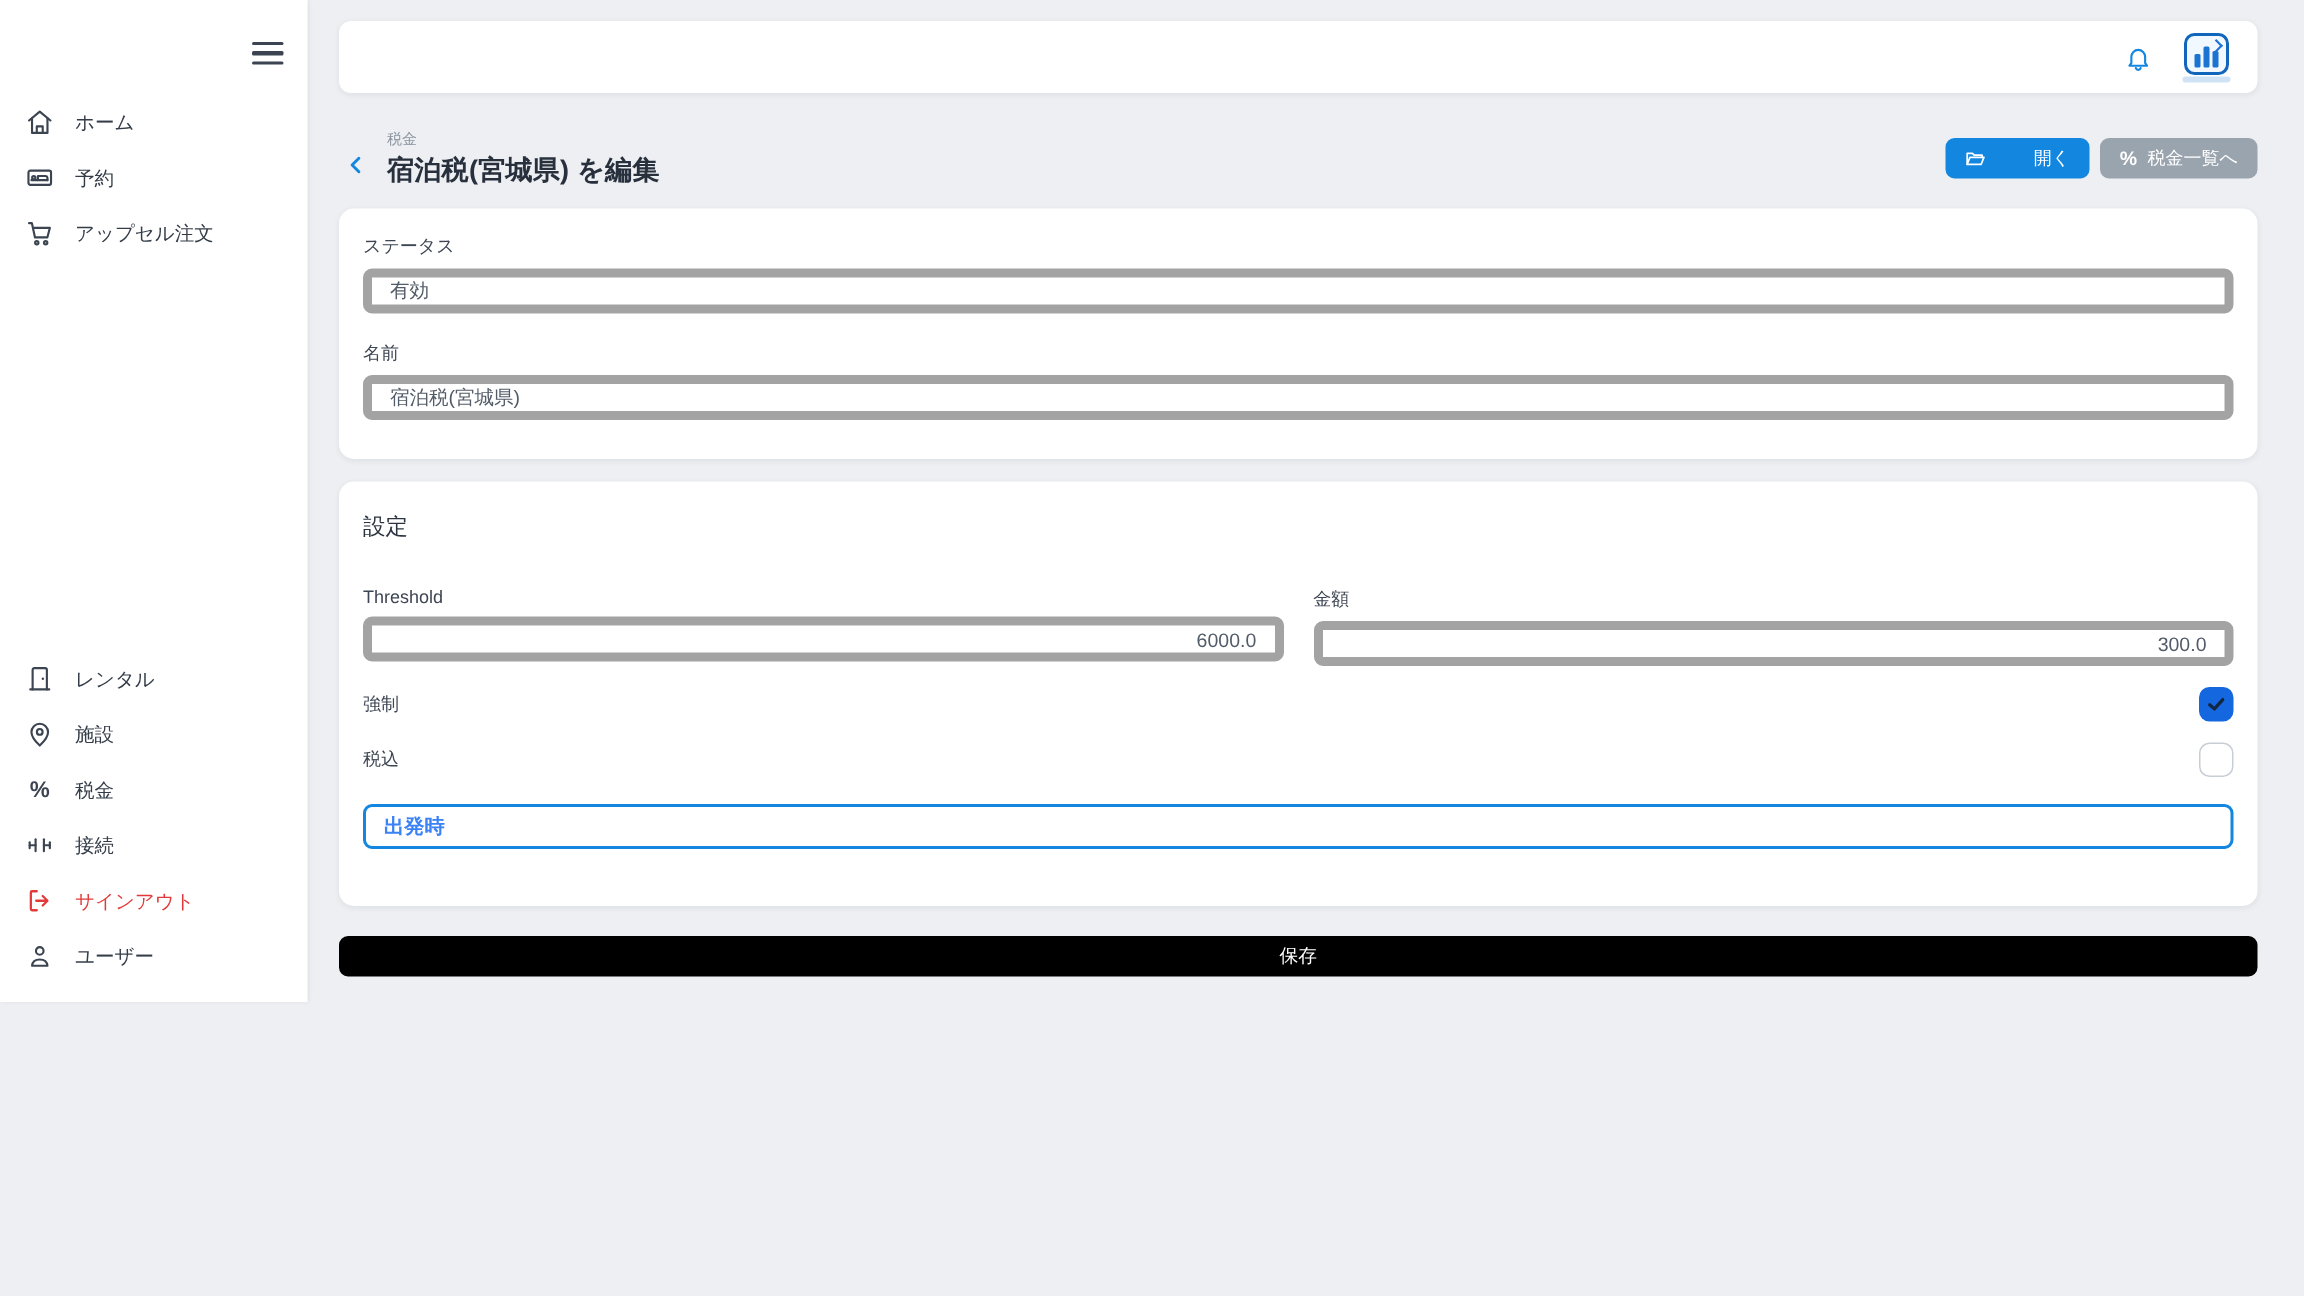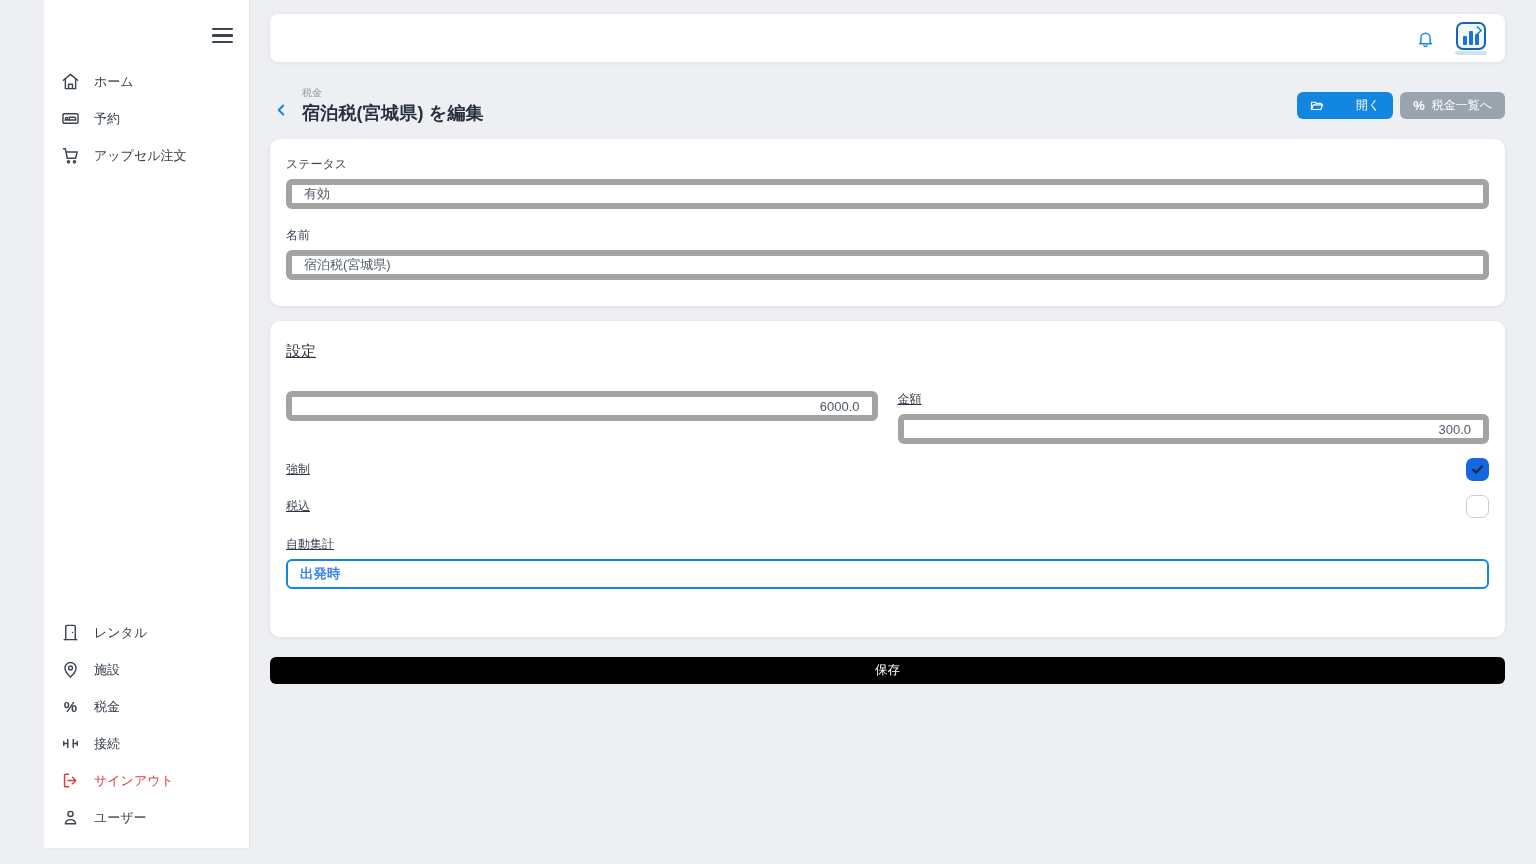--- a/index.html
+++ b/index.html
@@ -7,24 +7,23 @@
   body {
     font-family:"Liberation Sans","DejaVu Sans",sans-serif;
     background:#edeff2;
     color:#2b3440;
     overflow:hidden;
   }
   .app { display:flex; width:1536px; height:864px; }
 
   
   .sidebar {
-    width:205px; height:848px; background:#ffffff;
+    width:205px; height:668px; background:#ffffff;
     display:flex; flex-direction:column; flex-shrink:0;
     box-shadow:1px 0 3px rgba(20,30,50,0.06);
-    margin-left:44px;
   }
   .sidebar-head { display:flex; justify-content:flex-end; padding:26px 14px 18px 14px; }
   .hamburger { background:none; border:none; cursor:pointer; display:flex; flex-direction:column; gap:4px; padding:2px; }
   .hamburger span { display:block; width:21px; height:2.4px; background:#3b4450; border-radius:1px; }
   .nav-item {
     display:flex; align-items:center; gap:14px;
     padding:9px 17px; font-size:13px; color:#333c48; cursor:pointer;
     line-height:19px; white-space:nowrap;
   }
   .nav-item .ico { width:19px; height:19px; display:flex; align-items:center; justify-content:center; color:#3b4450; flex-shrink:0; }
@@ -94,21 +93,21 @@
   .check-row .field-label { margin-bottom:0; }
   .checkbox {
     width:23px; height:23px; border:1.5px solid #c9ced6; border-radius:7px;
     background:#fff; cursor:pointer; display:flex; align-items:center; justify-content:center;
   }
   .checkbox svg { display:none; width:15px; height:15px; }
   .checkbox.checked { background:#1567e0; border:none; }
   .checkbox.checked svg { display:block; }
 
   .t-input.focused { border:2px solid #1386e0; color:#3b82f6; font-weight:700; font-size:13.5px; }
-  .settings-card { padding-bottom:48px;text-decoration:underline; }
+  .settings-card { padding-bottom:38px; }
 
   .save-btn {
     width:100%; height:27px; background:#000000; color:#fff; border:none;
     border-radius:6px; font-size:12.5px; cursor:pointer; margin-top:5px;
     font-family:inherit;
   }
 </style>
 </head>
 <body>
 
@@ -274,20 +273,21 @@
         <input class="t-input" type="text" value="宿泊税(宮城県)" style="">
       </div>
     </section>
 
     
     <section class="card settings-card">
       <h2 class="section-title">設定</h2>
 
       <div class="grid-2">
         <div>
+          <div class="field-label">Threshold</div>
           <input class="t-input right" type="text" value="6000.0" style="">
         </div>
         <div>
           <div class="field-label">金額</div>
           <input class="t-input right" type="text" value="300.0" style="">
         </div>
       </div>
 
       <div class="check-row">
         <div class="field-label">強制</div>
@@ -299,21 +299,20 @@
       </div>
 
       <div class="check-row">
         <div class="field-label">税込</div>
         <div class="checkbox">
           
         </div>
       </div>
 
       <div style="margin-top:18px;">
-        <div class="field-label">自動集計</div>
         <input class="t-input focused" type="text" value="出発時" style="">
       </div>
     </section>
 
     <button class="save-btn">保存</button>
 
   </main>
 </div>
 
 </body></html>

